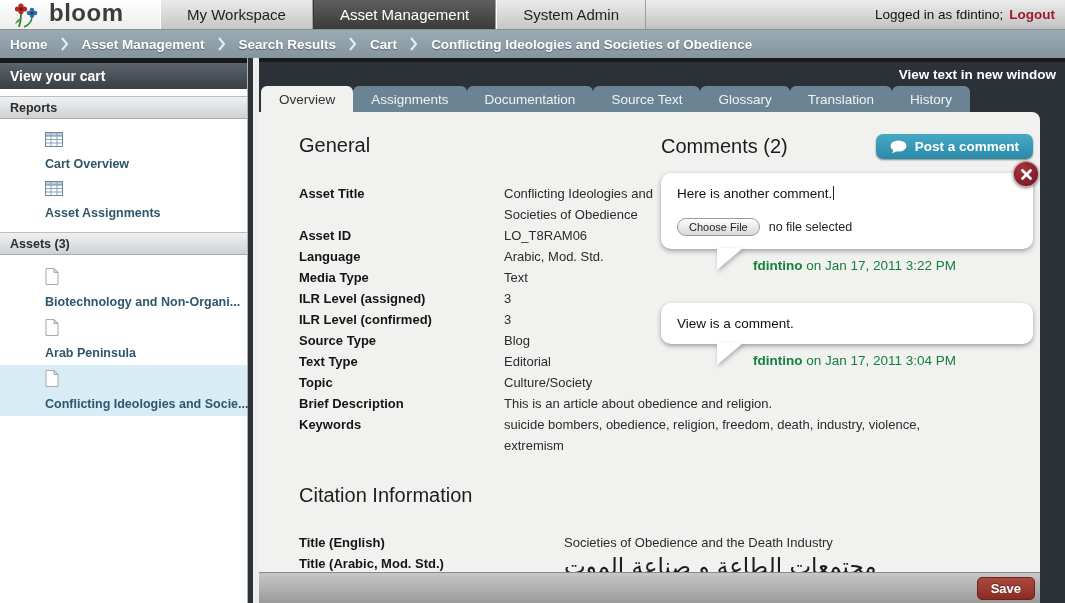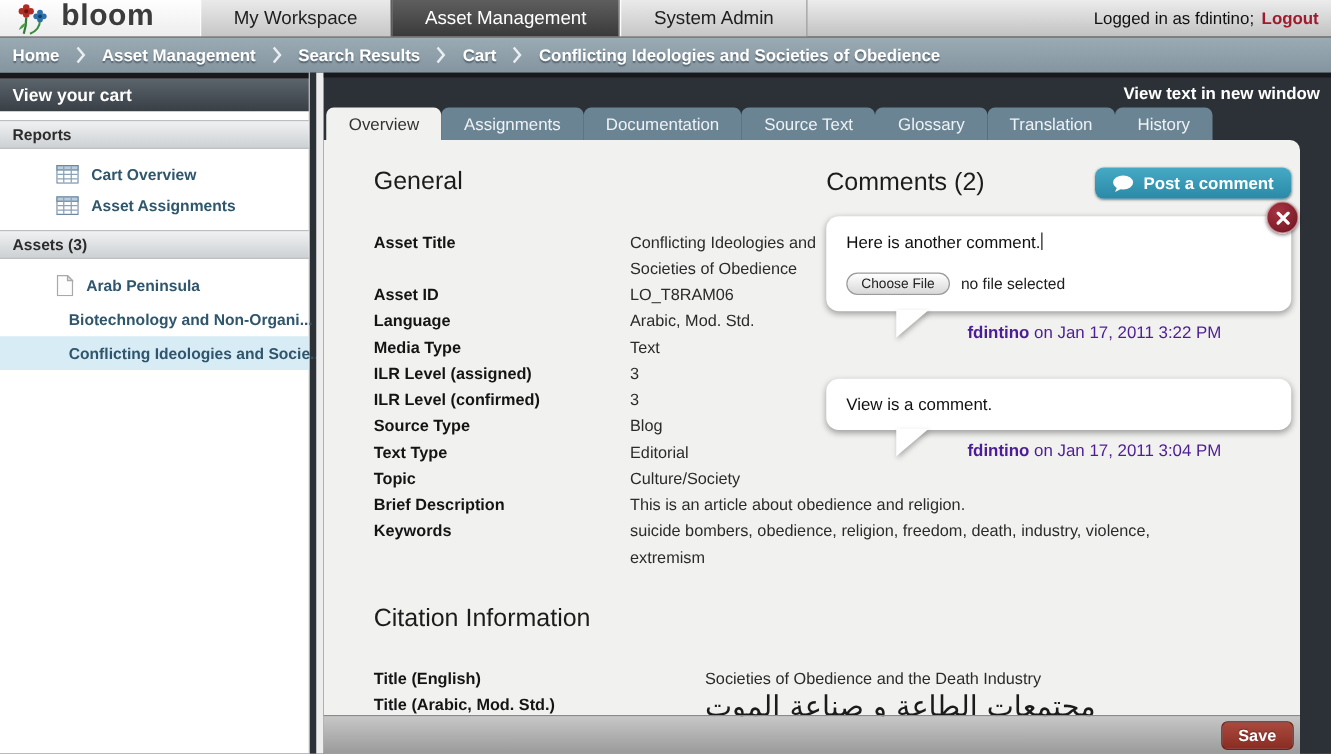--- a/index.html
+++ b/index.html
@@ -34,22 +34,22 @@
   .sidebar { position:absolute; top:58px; bottom:0; left:0; width:248px; background:#fff;
     border-right:1px solid #b0b0b0; }
   .side-gap { position:absolute; top:58px; bottom:0; left:253px; width:6px; background:#ededed; }
   .cart-header { height:31px; border-top:5px solid #17191d;
     background:linear-gradient(#5c646c,#383f45); color:#fff; font-weight:700; font-size:14px;
     display:flex; align-items:center; padding-left:10px; margin-bottom:7px; cursor:pointer; }
   .section-header { height:23px; background:linear-gradient(#f0f1f2,#cdd1d4);
     border-top:1px solid #bcbfc1; border-bottom:1px solid #a9acae; display:flex; align-items:center;
     padding-left:10px; font-weight:700; font-size:12.5px; color:#2c2c2c; }
   .side-list { padding:8px 0 7px 0; }
-  .side-item { display:flex; align-items:center; gap:10px; padding:5px 6px 5px 45px;
-    font-weight:700; font-size:12.5px; color:#2f566c; cursor:pointer; white-space:nowrap; }
+  .side-item { display:flex; gap:10px; padding:5px 6px 5px 45px;
+    font-weight:700; font-size:12.5px; color:#2f566c; cursor:pointer; white-space:nowrap;flex-direction:column; }
   .side-item.selected { background:#d8ecf6; }
 
   
   .main { position:absolute; top:58px; bottom:0; left:259px; right:0; background:#2c3137;
     border-top:4px solid #17191d; }
   .viewtext { position:absolute; top:5px; right:9px; color:#fff; font-weight:700; font-size:13.5px;
     cursor:pointer; text-decoration:none; }
   .tabs { position:absolute; top:24px; left:2px; right:25px; height:26px; display:flex; gap:0; }
   .tab { padding:0 18px; display:flex; align-items:center; font-size:13.5px; color:#eef2f5;
     background:#6b8494; border-radius:6px 6px 0 0; cursor:pointer; white-space:nowrap; }
@@ -83,21 +83,21 @@
     background:linear-gradient(#ffffff,#d8d8d8); color:#222; cursor:pointer; }
   .file-status { font-size:12.5px; color:#1d1d1d; }
   .close-btn { position:absolute; top:-12px; right:-6px; width:26px; height:26px; border-radius:50%;
     background:radial-gradient(circle at 35% 28%, #a83341, #6d1420);
     border:1px solid rgba(255,255,255,.55); box-shadow:0 1px 3px rgba(0,0,0,.5);
     display:flex; align-items:center; justify-content:center; cursor:pointer; }
   .tail-row { position:relative; height:30px; }
   .tail { position:absolute; left:56px; top:-1px; width:0; height:0;
     border-top:22px solid #fff; border-right:26px solid transparent;
     filter:drop-shadow(1px 2px 2px rgba(0,0,0,.28)); }
-  .attribution { position:absolute; left:113px; top:9px; font-size:13.5px; color:#4c1d95; white-space:nowrap; }
+  .attribution { position:absolute; left:92px; top:9px; font-size:13.5px; color:#15803d; white-space:nowrap; }
   .attribution .author { font-weight:700; }
 
   
   .citation { position:absolute; left:40px; top:372px; width:715px; }
   .citation .fields { margin-top:25px; }
   .citation .flabel { width:265px; }
   .citation .fvalue { width:auto; }
   .arabic { font-family:"DejaVu Sans",sans-serif; font-size:23px; line-height:26px; direction:rtl;
     text-align:left; color:#1b1b1b; }
 
@@ -199,28 +199,28 @@
     </div>
   </div>
 
   <div class="section-header">Assets (3)</div>
   <div class="side-list">
     <div class="side-item">
       <svg width="14" height="17" viewBox="0 0 14 17">
         <path d="M1 0.5 H9 L13 4.5 V16.5 H1 Z" fill="#fdfdfd" stroke="#a9a9a9"></path>
         <path d="M9 0.5 L9 4.5 H13 Z" fill="#dcdcdc" stroke="#a9a9a9"></path>
       </svg>
-      <span>Arab Peninsula</span>
+      <span>Biotechnology and Non-Organi...</span>
     </div>
     <div class="side-item">
       <svg width="14" height="17" viewBox="0 0 14 17">
         <path d="M1 0.5 H9 L13 4.5 V16.5 H1 Z" fill="#fdfdfd" stroke="#a9a9a9"></path>
         <path d="M9 0.5 L9 4.5 H13 Z" fill="#dcdcdc" stroke="#a9a9a9"></path>
       </svg>
-      <span>Biotechnology and Non-Organi...</span>
+      <span>Arab Peninsula</span>
     </div>
     <div class="side-item selected">
       <svg width="14" height="17" viewBox="0 0 14 17">
         <path d="M1 0.5 H9 L13 4.5 V16.5 H1 Z" fill="#fdfdfd" stroke="#a9a9a9"></path>
         <path d="M9 0.5 L9 4.5 H13 Z" fill="#dcdcdc" stroke="#a9a9a9"></path>
       </svg>
       <span>Conflicting Ideologies and Socie...</span>
     </div>
   </div>
 </aside>

